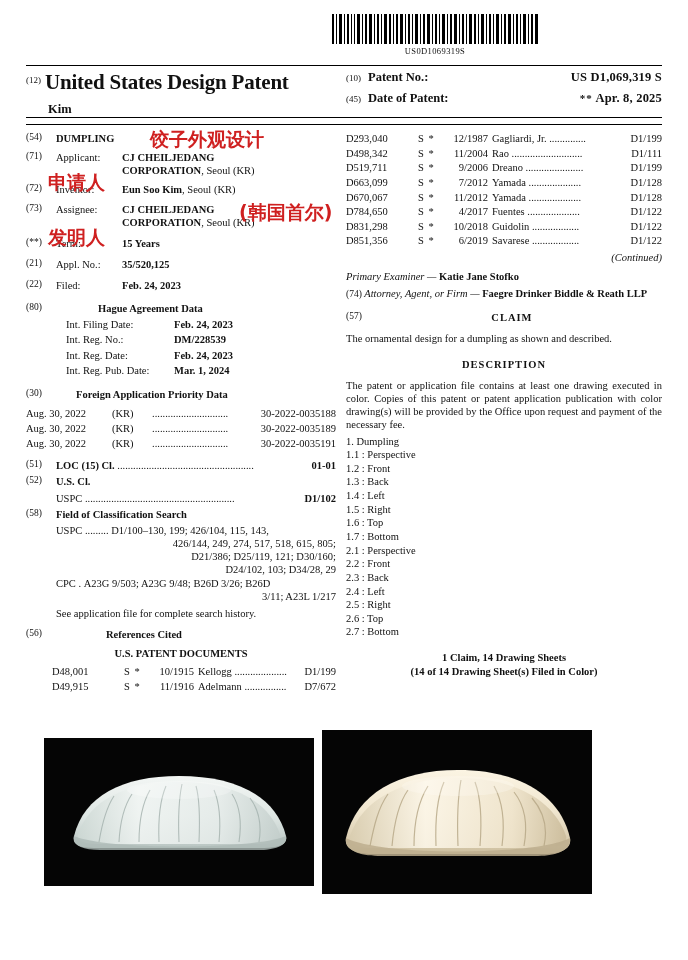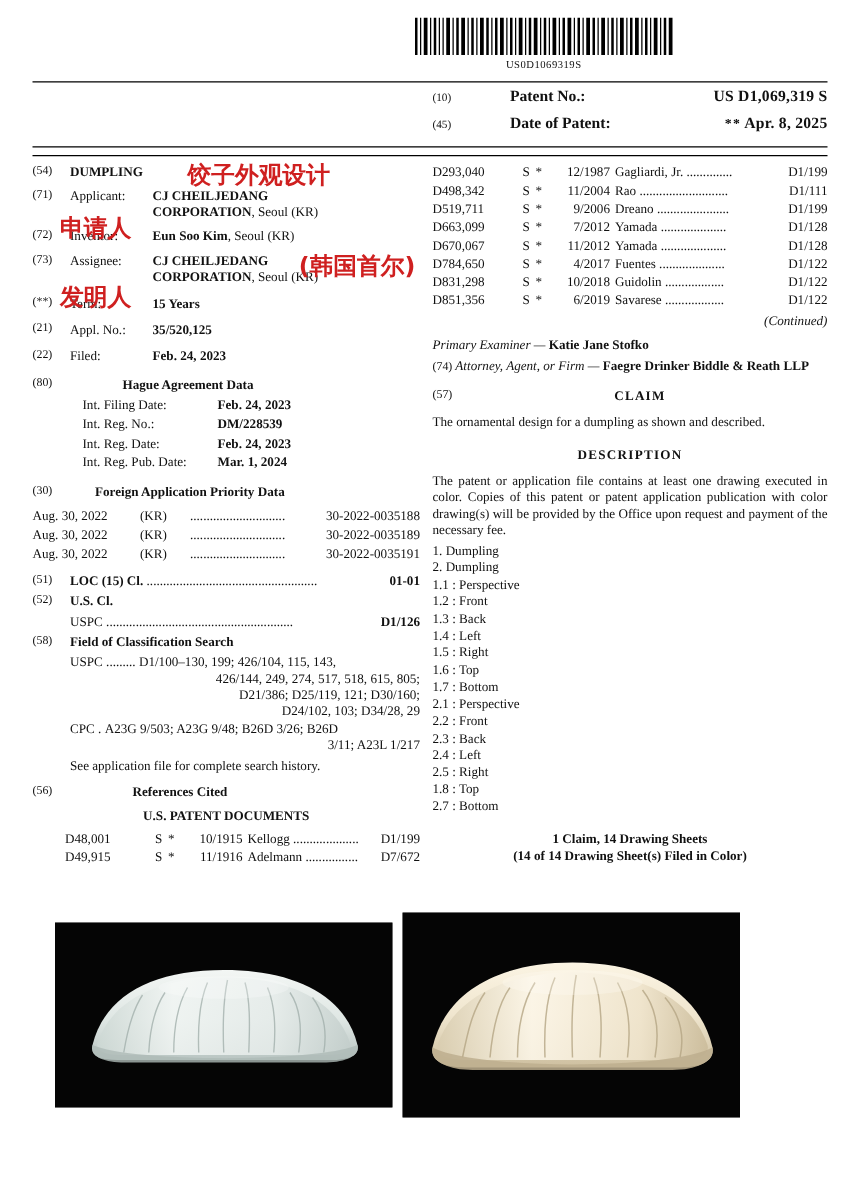--- a/index.html
+++ b/index.html
@@ -19,21 +19,21 @@
   .rule-top{position:absolute;left:26px;top:65px;width:636px;height:1px;background:#000;}
   .rule-title-bottom{position:absolute;left:26px;top:117px;width:636px;height:1px;background:#000;}
   .rule-body-bottom{position:absolute;left:26px;top:124px;width:636px;height:1px;background:#000;}
 
   .title-block{position:absolute;left:26px;top:70px;width:316px;}
   .t12{font-size:9px;vertical-align:super;}
   .main-title{font-family:"Liberation Serif",serif;font-weight:bold;font-size:21px;letter-spacing:-.2px;display:inline;}
   .inventor-name{font-weight:bold;font-size:12.5px;margin-top:7px;margin-left:22px;}
 
   .patno-block{position:absolute;left:346px;top:70px;width:316px;font-size:12.5px;}
-  .patno-row{display:flex;align-items:baseline;margin-bottom:6px;gap:40px;}
+  .patno-row{display:flex;align-items:baseline;margin-bottom:6px;}
   .patno-row .lbl-num{font-size:9px;width:22px;}
   .patno-row .lbl{font-weight:bold;width:120px;}
   .patno-row .val{font-weight:bold;margin-left:auto;letter-spacing:.2px;}
   .asterisks{font-size:11px;letter-spacing:1px;}
 
   
   .col-left{position:absolute;left:26px;top:132px;width:310px;font-size:10.5px;line-height:1.25;}
   .col-right{position:absolute;left:346px;top:132px;width:316px;font-size:10.5px;line-height:1.25;}
 
   .fld{display:flex;margin-bottom:3px;}
@@ -153,20 +153,25 @@
           <rect x="198" y="0" width="1" height="30"></rect>
         <rect x="201" y="0" width="2" height="30"></rect>
           <rect x="205" y="0" width="3" height="30"></rect>
       </g>
     </svg>
     <div class="barcode-num">US0D1069319S</div>
   </div>
 
   <div class="rule-top"></div>
 
+  <div class="title-block">
+    <span class="t12">(12)</span>
+    <span class="main-title">United States Design Patent</span>
+    <div class="inventor-name">Kim</div>
+  </div>
 
   <div class="patno-block">
     <div class="patno-row">
       <span class="lbl-num">(10)</span>
       <span class="lbl">Patent No.:</span>
       <span class="val">US D1,069,319 S</span>
     </div>
     <div class="patno-row">
       <span class="lbl-num">(45)</span>
       <span class="lbl">Date of Patent:</span>
@@ -288,21 +293,21 @@
       </span>
     </div>
 
     <div class="fld" style="margin-top:2px">
       <span class="num">(52)</span>
       <span class="body bold">U.S. Cl.</span>
     </div>
     <div class="loc-row" style="margin-left:30px">
       <span>USPC</span>
       <span class="dots">&nbsp;.........................................................</span>
-      <span class="bold">D1/126</span>
+      <span class="bold">D1/102</span>
     </div>
 
     <div class="fld" style="margin-top:3px">
       <span class="num">(58)</span>
       <span class="body bold">Field of Classification Search</span>
     </div>
     <div style="margin-left:30px">
       <div class="loc-row">
         <span>USPC</span>
         <span>&nbsp;.........&nbsp;</span>
@@ -426,34 +431,33 @@
       <span style="font-size:9.5px">(57)</span>
       <span class="claim-head" style="flex:1;margin:0">CLAIM</span>
     </div>
     <div class="claim-text" style="margin-top:8px">The ornamental design for a dumpling as shown and described.</div>
 
     <div class="desc-head">DESCRIPTION</div>
     <div class="desc-text">The patent or application file contains at least one drawing executed in color. Copies of this patent or patent application publication with color drawing(s) will be provided by the Office upon request and payment of the necessary fee.</div>
 
     <div class="figlist" style="margin-top:3px">
       <div>1. Dumpling</div>
-      <div>2. Dumpling</div>
       <div>1.1 : Perspective</div>
       <div>1.2 : Front</div>
       <div>1.3 : Back</div>
       <div>1.4 : Left</div>
       <div>1.5 : Right</div>
       <div>1.6 : Top</div>
       <div>1.7 : Bottom</div>
       <div>2.1 : Perspective</div>
       <div>2.2 : Front</div>
       <div>2.3 : Back</div>
       <div>2.4 : Left</div>
       <div>2.5 : Right</div>
-      <div>1.8 : Top</div>
+      <div>2.6 : Top</div>
       <div>2.7 : Bottom</div>
     </div>
 
     <div class="sheets">
       <div>1 Claim, 14 Drawing Sheets</div>
       <div>(14 of 14 Drawing Sheet(s) Filed in Color)</div>
     </div>
   </div>
 
   <div class="ann" id="ann-design">饺子外观设计</div>

